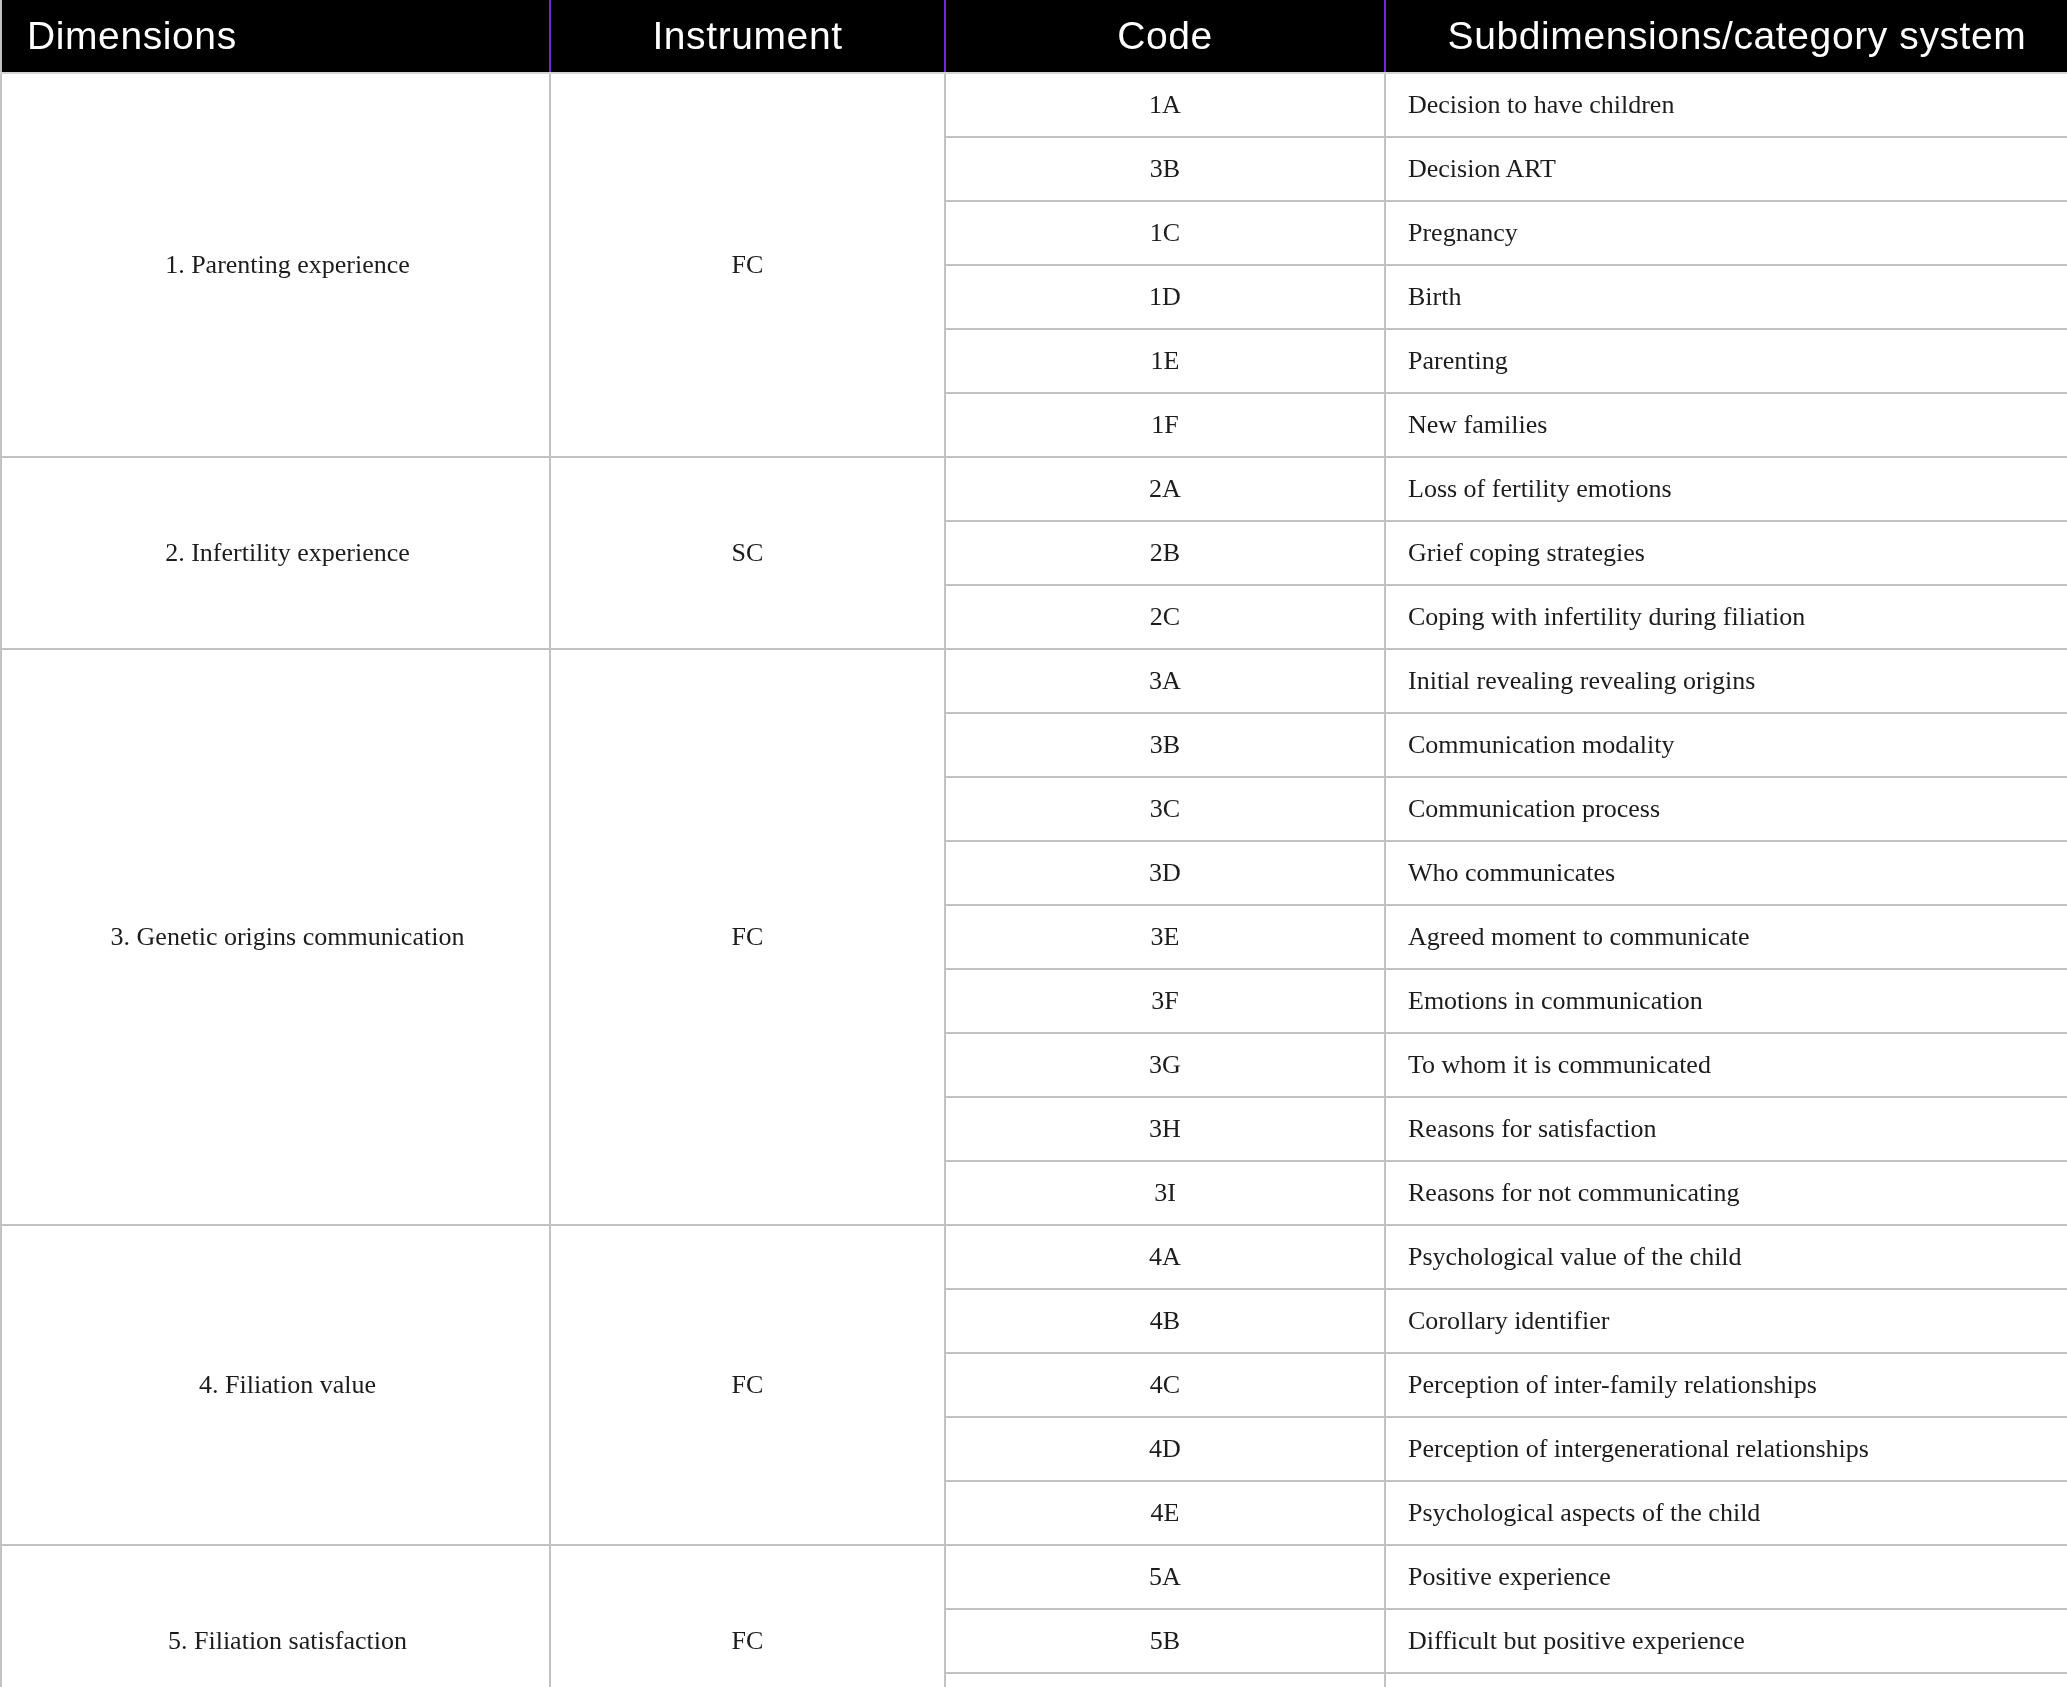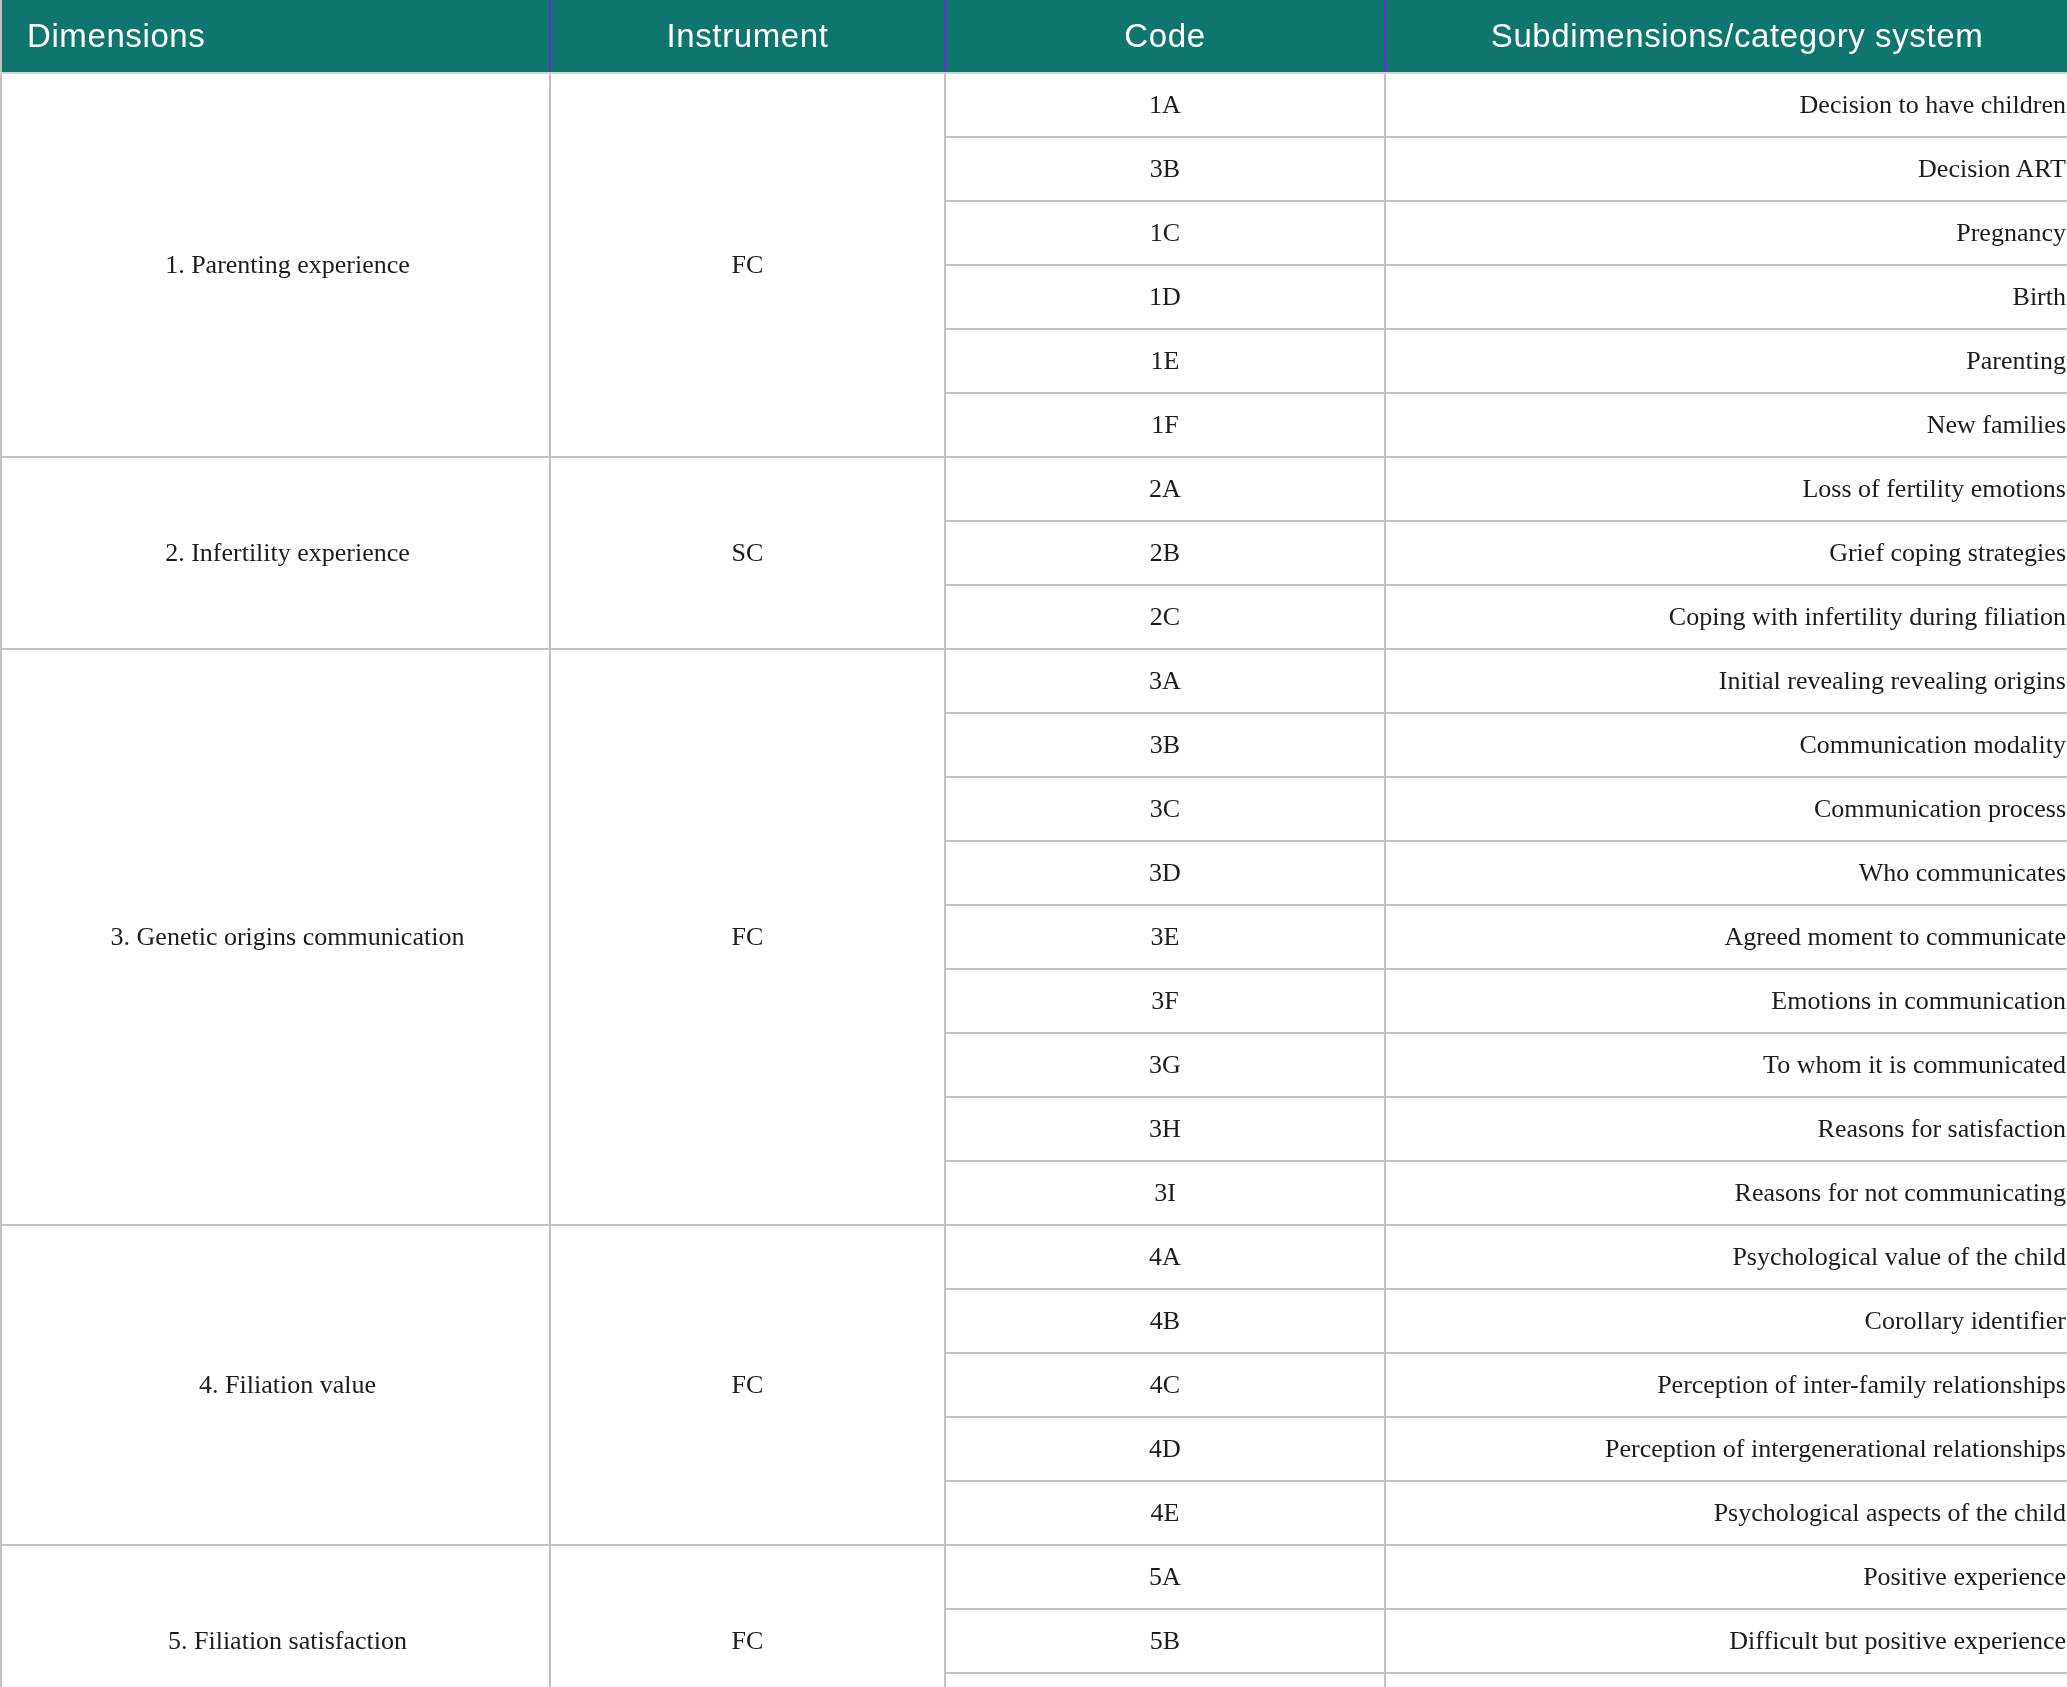--- a/index.html
+++ b/index.html
@@ -19,25 +19,25 @@
     border-left: 2px solid #c2c2c2;
     border-right: 2px solid #c2c2c2;
     border-bottom: 2px solid #b5b5b5;
   }
   col.c1 { width: 549px; }
   col.c2 { width: 395px; }
   col.c3 { width: 440px; }
   col.c4 { width: 683px; }
 
   th {
-    background: #0f766e;
+    background: #000000;
     color: #ffffff;
     font-family: "Liberation Sans", sans-serif;
     font-weight: 400;
-    font-size: 33px;
+    font-size: 39px;
     letter-spacing: 0.6px;
     height: 70px;
     vertical-align: middle;
     border-bottom: 2px solid #d4d4d4;
   }
   th + th { border-left: 2px solid #6d28d9; }
   th.th-left { text-align: left; padding-left: 25px; }
   th.th-sub  { text-align: center; padding-left: 22px; }
   th.th-center { text-align: center; }
 
@@ -54,21 +54,21 @@
     padding-left: 25px;
   }
   td.inst {
     text-align: center;
     margin-left: 25px;
   }
   td.code {
     text-align: center;
   }
   td.sub {
-    text-align: right;
+    text-align: left;
     padding-left: 22px;
   }
 </style>
 </head>
 <body>
 
 <table class="cat-table">
   <colgroup>
     <col class="c1">
       <col class="c2">

